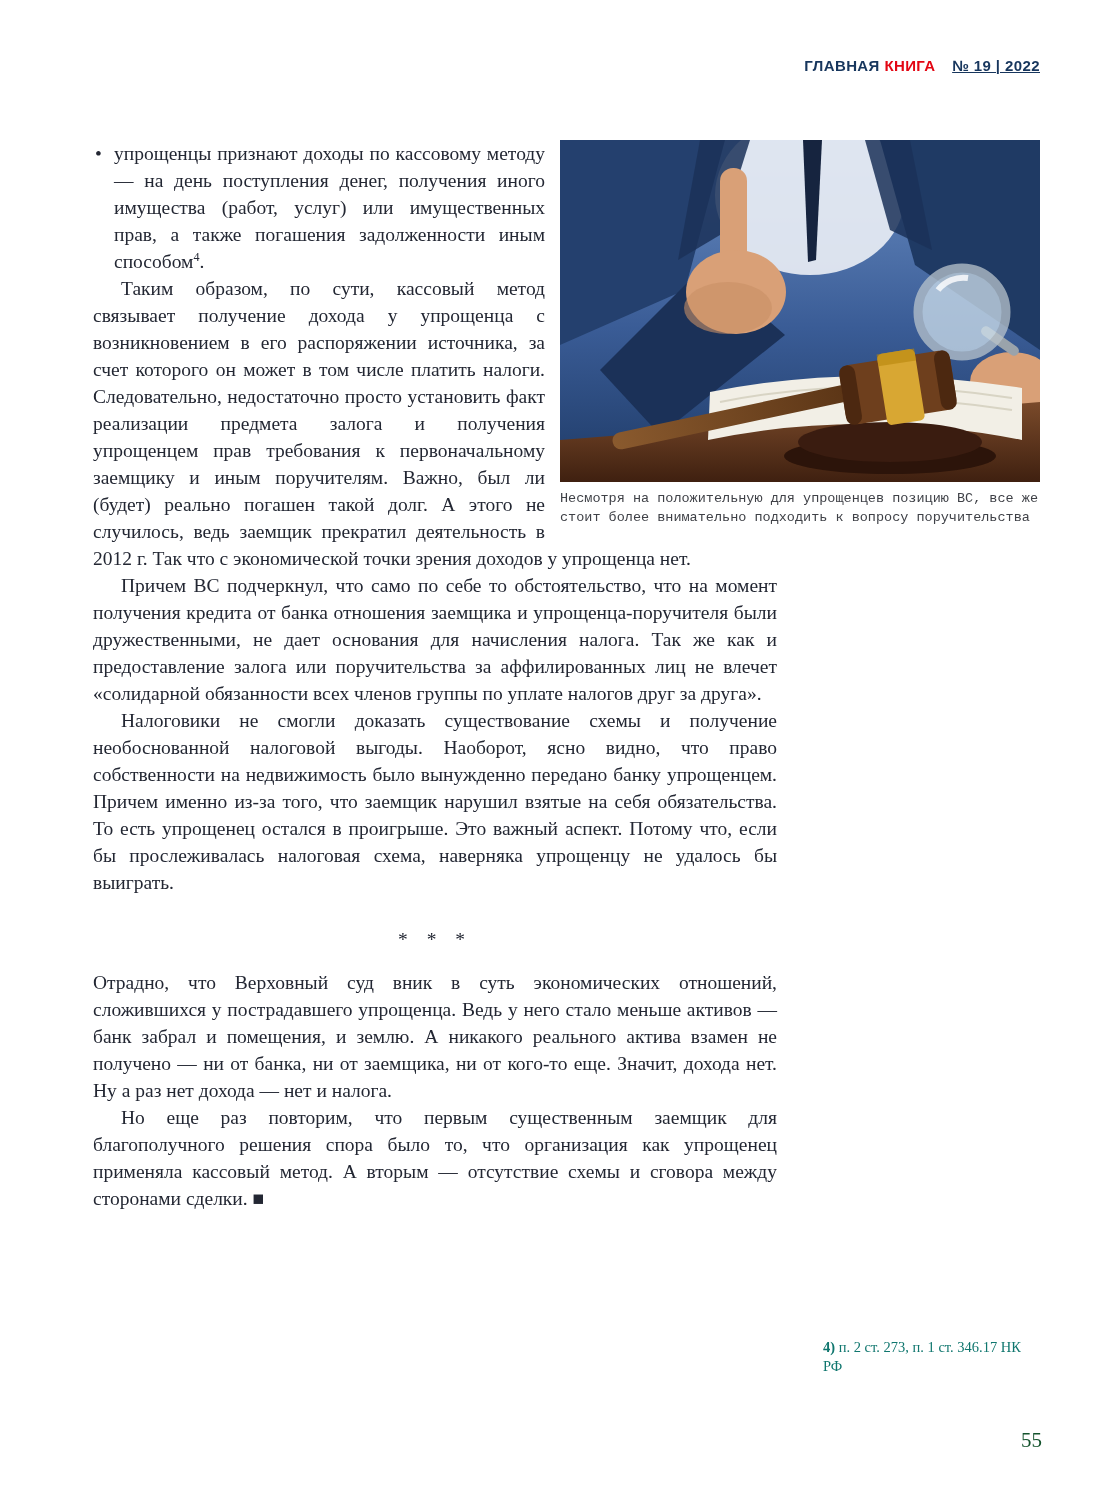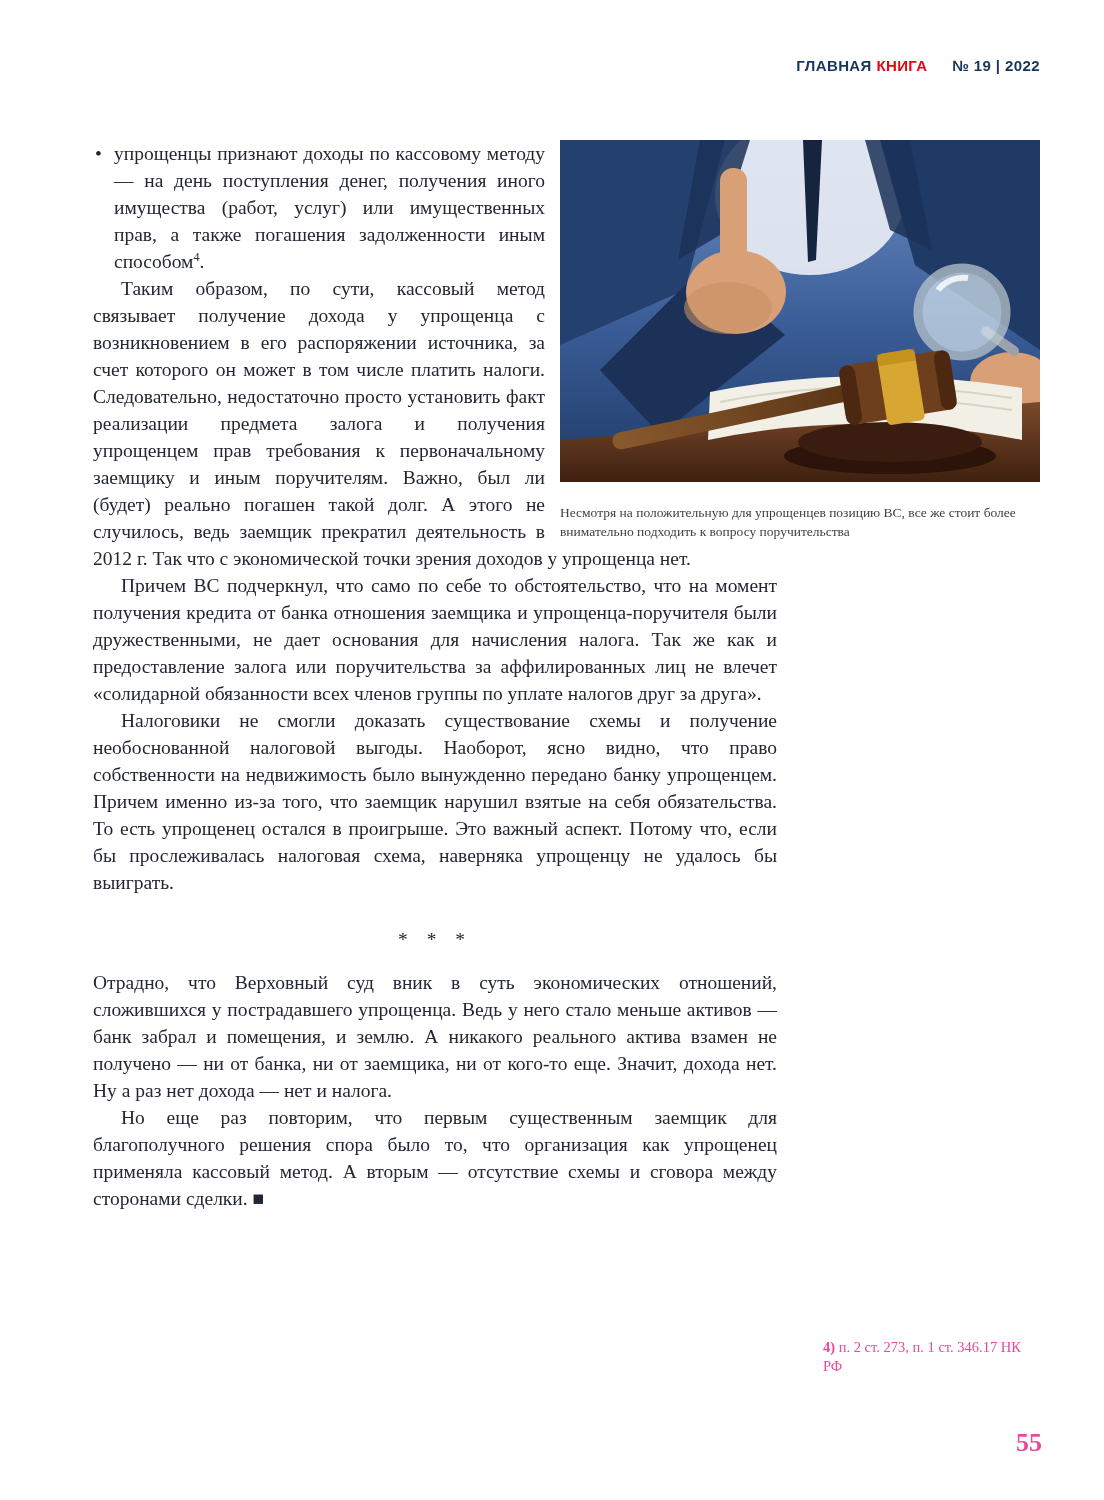--- a/index.html
+++ b/index.html
@@ -15,33 +15,33 @@
   }
 
   
   .header {
     position:absolute; top:57px; right:64px;
     font-family:"Liberation Sans", sans-serif;
     font-weight:bold; font-size:15px; letter-spacing:0.4px;
     color:#17365d; white-space:nowrap;
   }
   .header .red { color:#e30613;margin-top:37px; }
-  .header .issue { margin-left:20px; }
+  .header .issue { margin-left:12px;text-decoration:underline; }
 
   
   .photo-block {
     position:absolute; left:560px; top:140px; width:480px;
   }
   .photo {
     width:480px; height:342px; overflow:hidden; background:#2a4a7f;
   }
   .photo svg { display:block; }
   .caption {
-    margin-top:21px;
-    font-family:Liberation Serif, serif;
+    margin-top:7px;
+    font-family:Liberation Mono, monospace;
     font-size:13.5px; line-height:19px; color:#3f4147;
     text-align:left;
   }
 
   
   .article {
     position:absolute; left:93px; top:140px; width:684px;
     font-size:19.5px; line-height:27px;
     text-align:justify; color:#232733;
   }
@@ -56,29 +56,29 @@
   }
   sup { font-size:0.62em; vertical-align:super; line-height:0; }
   .separator {
     clear:none; text-align:center; letter-spacing:7px;
     margin:30px 0 16px 0; font-size:19.5px; color:#232733;
   }
 
   
   .footnote {
     position:absolute; left:823px; top:1338px; width:215px;
-    font-size:14.5px; line-height:19px; color:#ec4899;
+    font-size:14.5px; line-height:19px; color:#0f766e;
     text-align:left;
   }
   .footnote b { font-weight:bold; }
 
   
   .page-number {
     position:absolute; top:1428px; right:62px;
-    font-size:26px; color:#ec4899;font-weight:bold;
+    font-size:21px; color:#14532d;
   }
 </style>
 </head>
 <body>
 
 <div class="page">
 
   <header class="header">
     <span>ГЛАВНАЯ</span>
     <span class="red">КНИГА</span>

